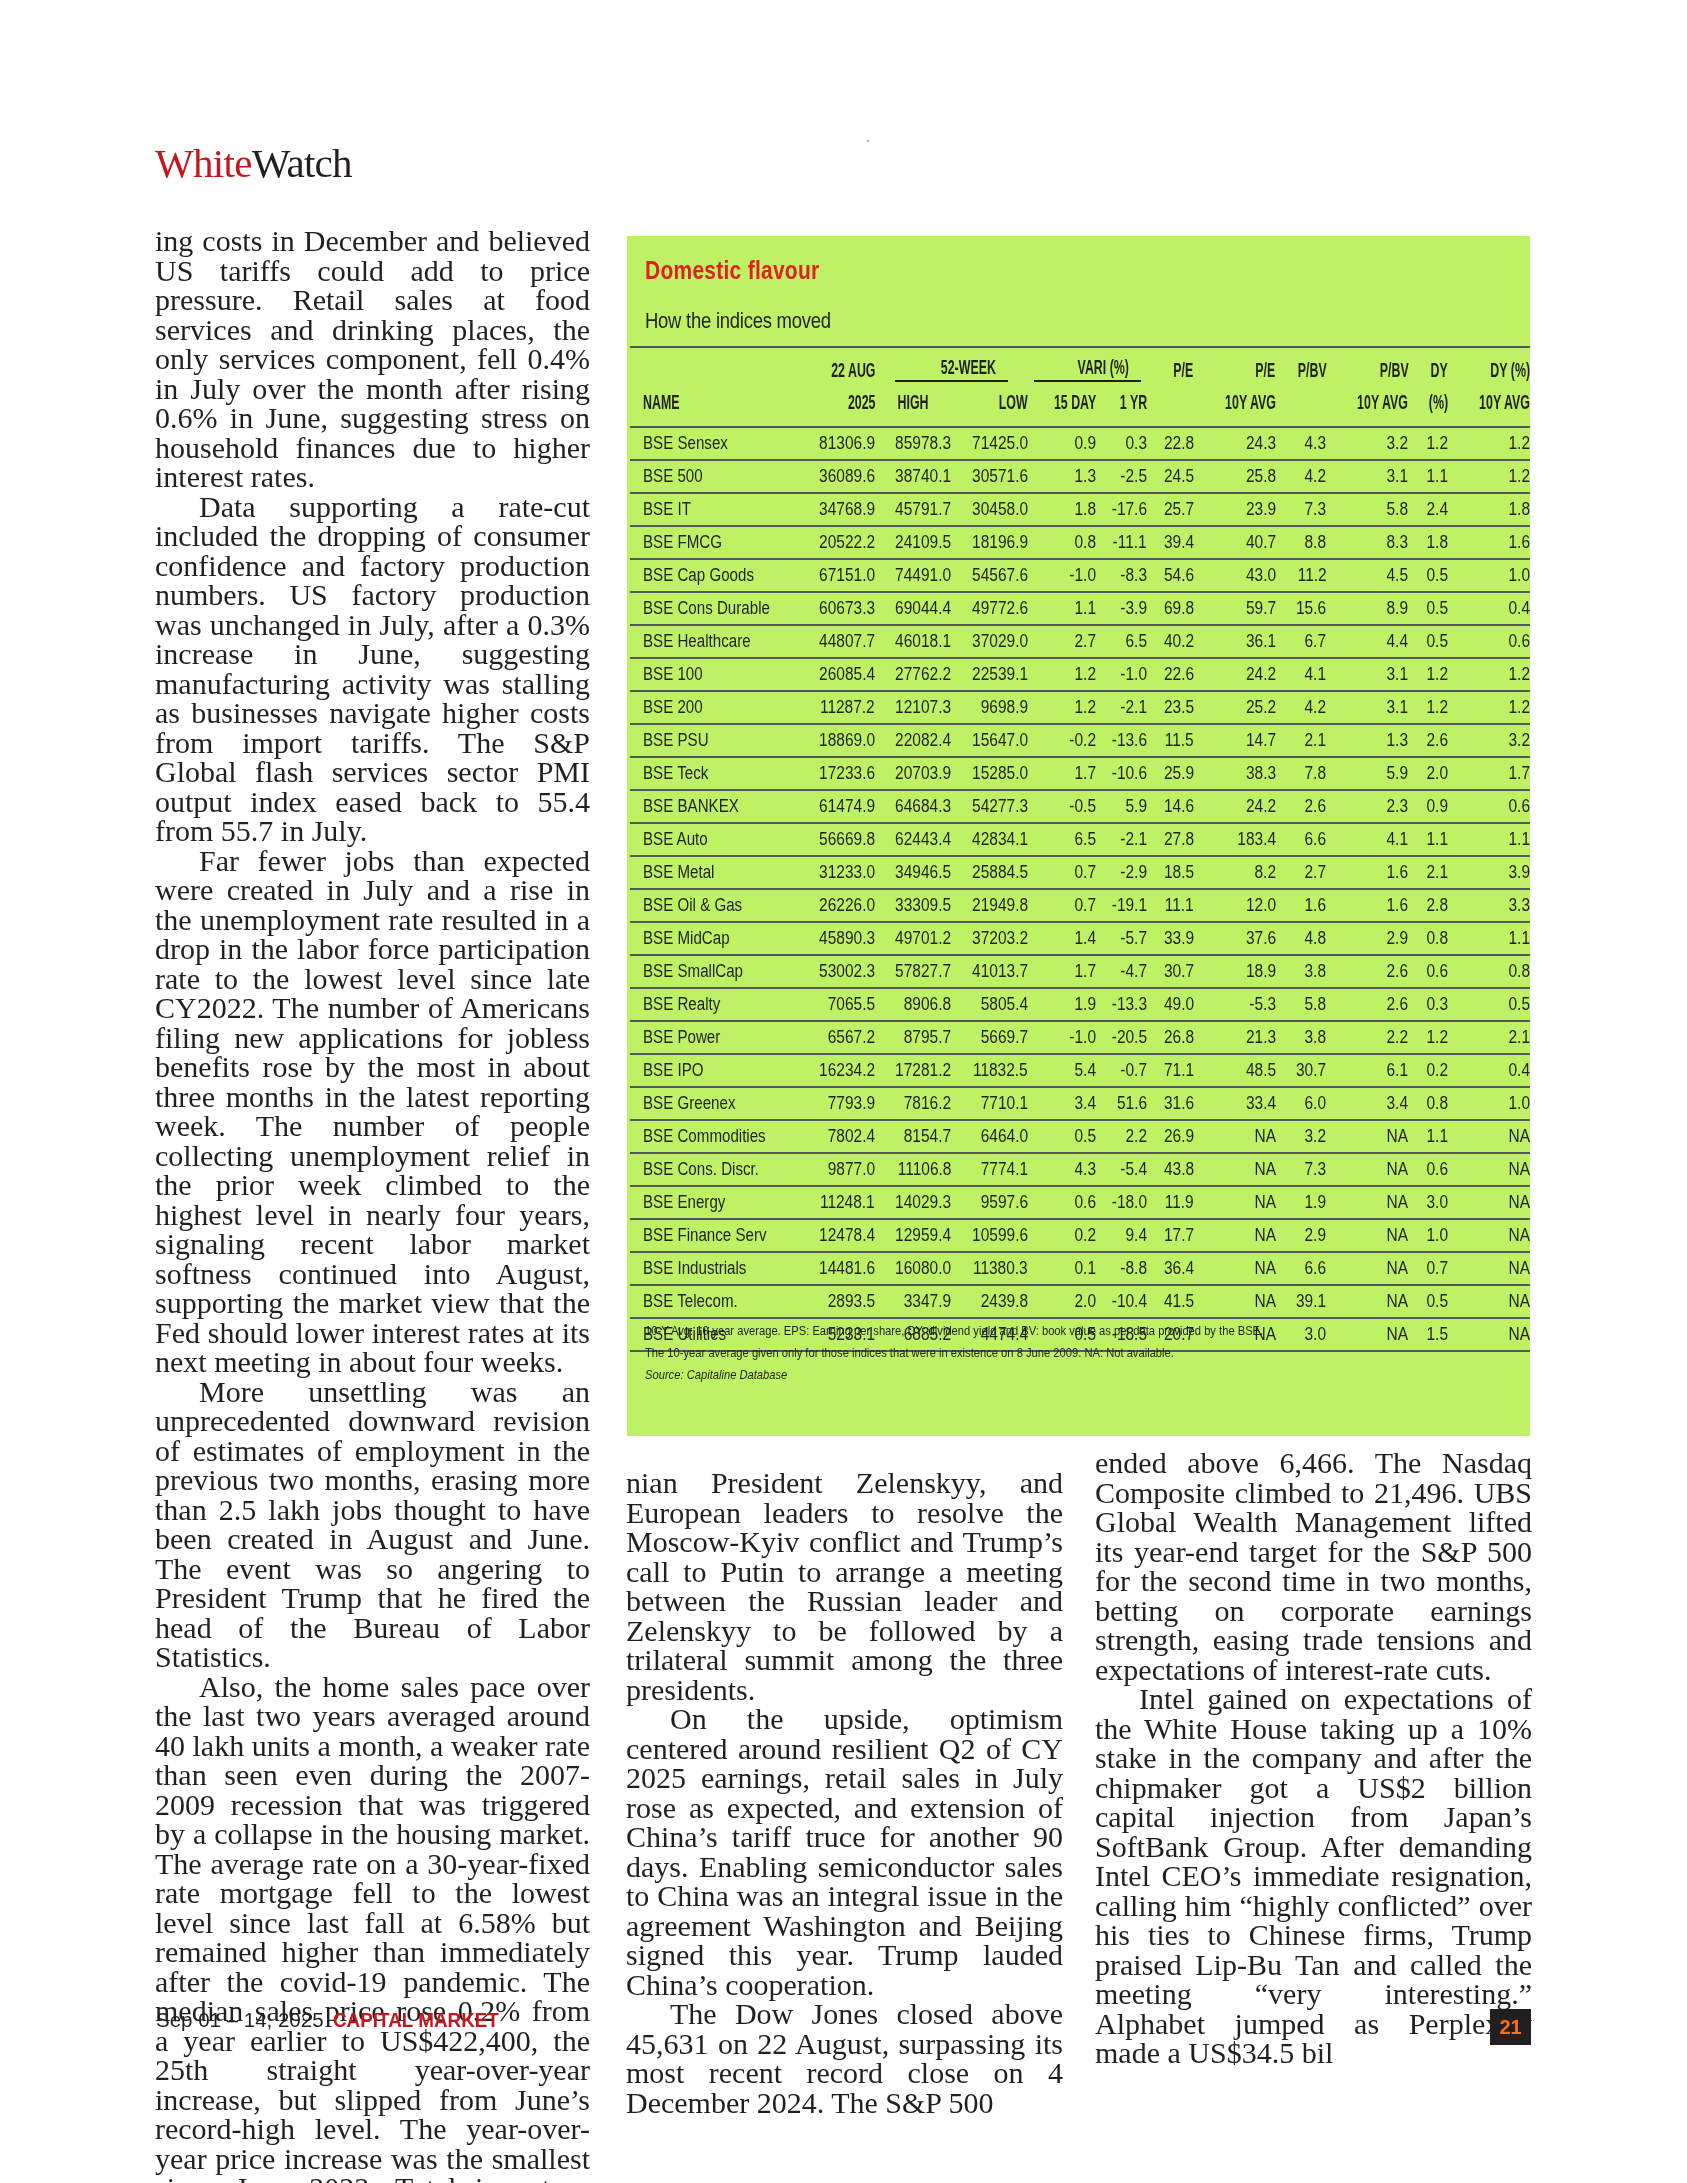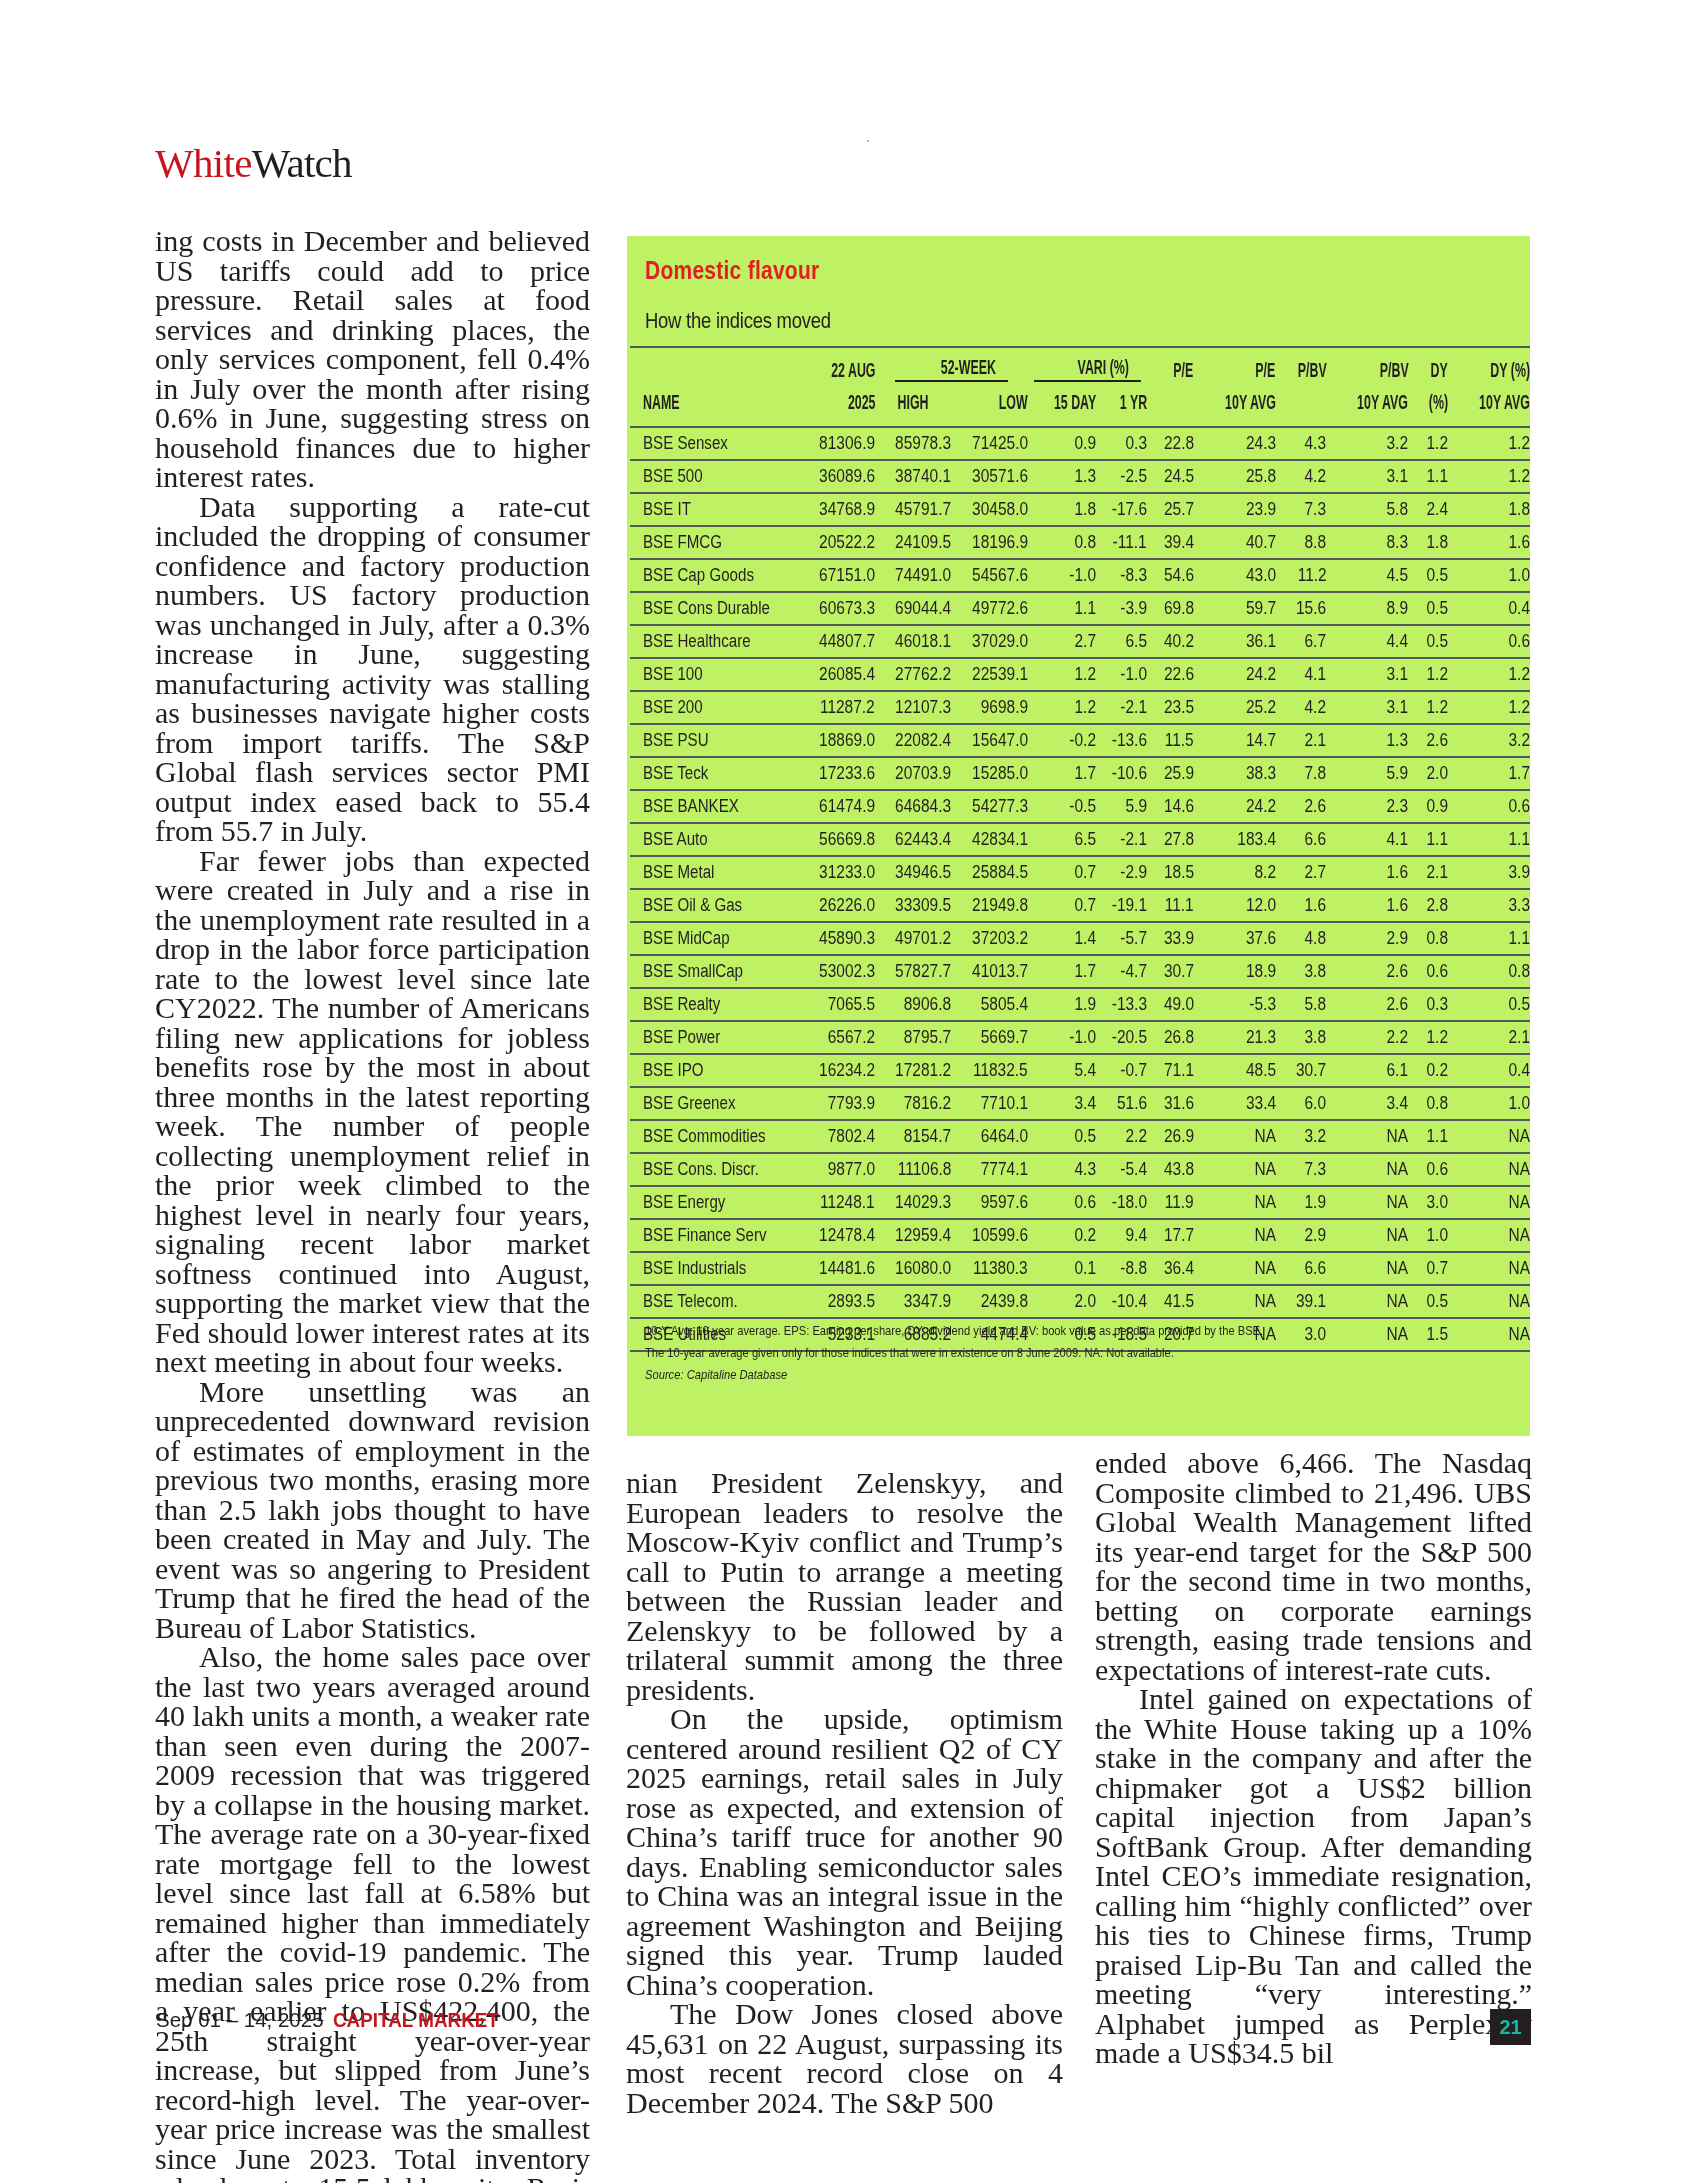--- a/index.html
+++ b/index.html
@@ -38,33 +38,33 @@
   table.idx th.c .cond { transform-origin: center bottom; }
   .ul { display: inline-block; border-bottom: 2.6px solid #231f20; padding: 0 12px 1.3px; }
   table.idx tbody tr:last-child td { border-bottom: 2.6px solid #55595e; }
 
   .notes { position: absolute; left: 18px; top: 1084px; width: 873px; font-family: "Liberation Sans", sans-serif; font-size: 13px; line-height: 22px; color: #231f20; }
   .notes div { transform: scaleX(0.86); transform-origin: left top; white-space: nowrap; }
   .notes .src { font-style: italic; }
 
   .footer { position: absolute; left: 156px; top: 2008px; font-family: "Liberation Sans", sans-serif; font-size: 20.5px; color: #231f20; white-space: nowrap; }
   .footer .pub { color: #c4161c; font-weight: bold; margin-left: 9.3px; display: inline-block; transform: scaleX(0.92); transform-origin: left center; }
-  .pagenum { position: absolute; left: 1490px; top: 2009px; width: 41px; height: 36px; background: #231f20; color: #14b8a6; font-family: "Liberation Sans", sans-serif; font-weight: bold; font-size: 20px; line-height: 36px; text-align: center; }
+  .pagenum { position: absolute; left: 1490px; top: 2009px; width: 41px; height: 36px; background: #231f20; color: #f97316; font-family: "Liberation Sans", sans-serif; font-weight: bold; font-size: 20px; line-height: 36px; text-align: center; }
 </style>
 </head>
 <body>
 
 <div class="masthead"><span class="red">White</span><span class="blk">Watch</span></div>
 <div class="dot"></div>
 
 <div class="col col-left">
     <p>ing costs in December and believed US tariffs could add to price pressure. Retail sales at food services and drinking places, the only services component, fell 0.4% in July over the month after rising 0.6% in June, suggest­ing stress on household finances due to higher interest rates.</p>
     <p class="indent">Data supporting a rate-cut included the dropping of consumer confidence and fac­tory production numbers. US factory pro­duction was unchanged in July, after a 0.3% increase in June, suggesting manufacturing activity was stalling as businesses navigate higher costs from import tariffs.  The S&amp;P Global flash services sector PMI output in­dex eased back to 55.4 from 55.7 in July.</p>
     <p class="indent">Far fewer jobs than expected were cre­ated in July and a rise in the unemployment rate resulted in a drop in the labor force par­ticipation rate to the lowest level since late CY2022. The number of Americans filing new applications for jobless benefits rose by the most in about three months in the latest re­porting week. The number of people collect­ing unemployment relief in the prior week climbed to the highest level in nearly four years, signaling recent labor market softness continued into August, supporting the mar­ket view that the Fed should lower interest rates at its next meeting in about four weeks.</p>
-    <p class="indent">More unsettling was an unprecedented downward revision of estimates of employ­ment in the previous two months, erasing more than 2.5 lakh jobs thought to have been created in May and July. The event was so angering to President Trump that he fired the head of the Bureau of Labor Statistics.</p>
+    <p class="indent">More unsettling was an unprecedented downward revision of estimates of employ­ment in the previous two months, erasing more than 2.5 lakh jobs thought to have been created in August and June. The event was so angering to President Trump that he fired the head of the Bureau of Labor Statistics.</p>
     <p class="indent">Also, the home sales pace over the last two years averaged around 40 lakh units a month, a weaker rate than seen even during the 2007-2009 recession that was triggered by a collapse in the housing market. The average rate on a 30-year-fixed rate mort­gage fell to the lowest level since last fall at 6.58% but remained higher than immediately after the covid-19 pandemic. The median sales price rose 0.2% from a year earlier to US$422,400, the 25th straight year-over-year increase, but slipped from June’s record-high level. The year-over-year price increase was the smallest since June 2023. Total in­ventory edged up to 15.5 lakh units. Resi­dential investment, which includes homebuilding, contracted in both the first and second quarters and was a drag on over­all US economic output.</p>
     <p class="indent">Investors observed the White House meeting between the US President, Ukrai­</p>
   </div>
 
 <div class="box">
   <div class="box-title">Domestic flavour</div>
   <div class="box-sub">How the indices moved</div>
   <table class="idx">
     <colgroup>
       <col style="width:151px">

